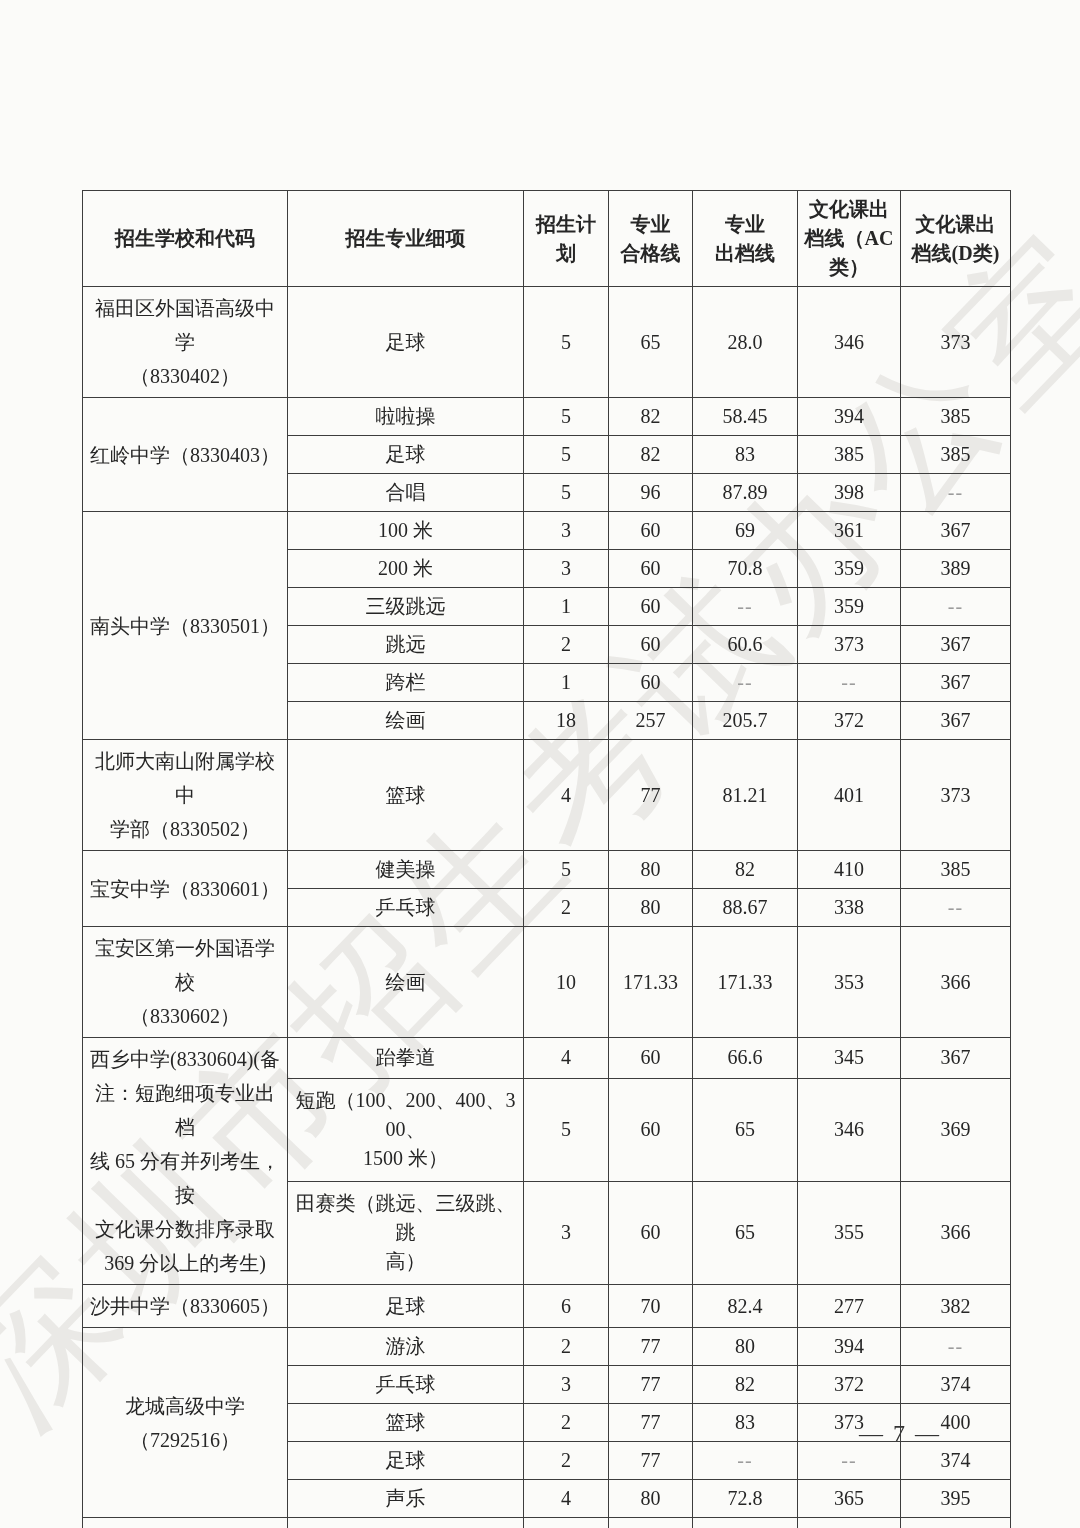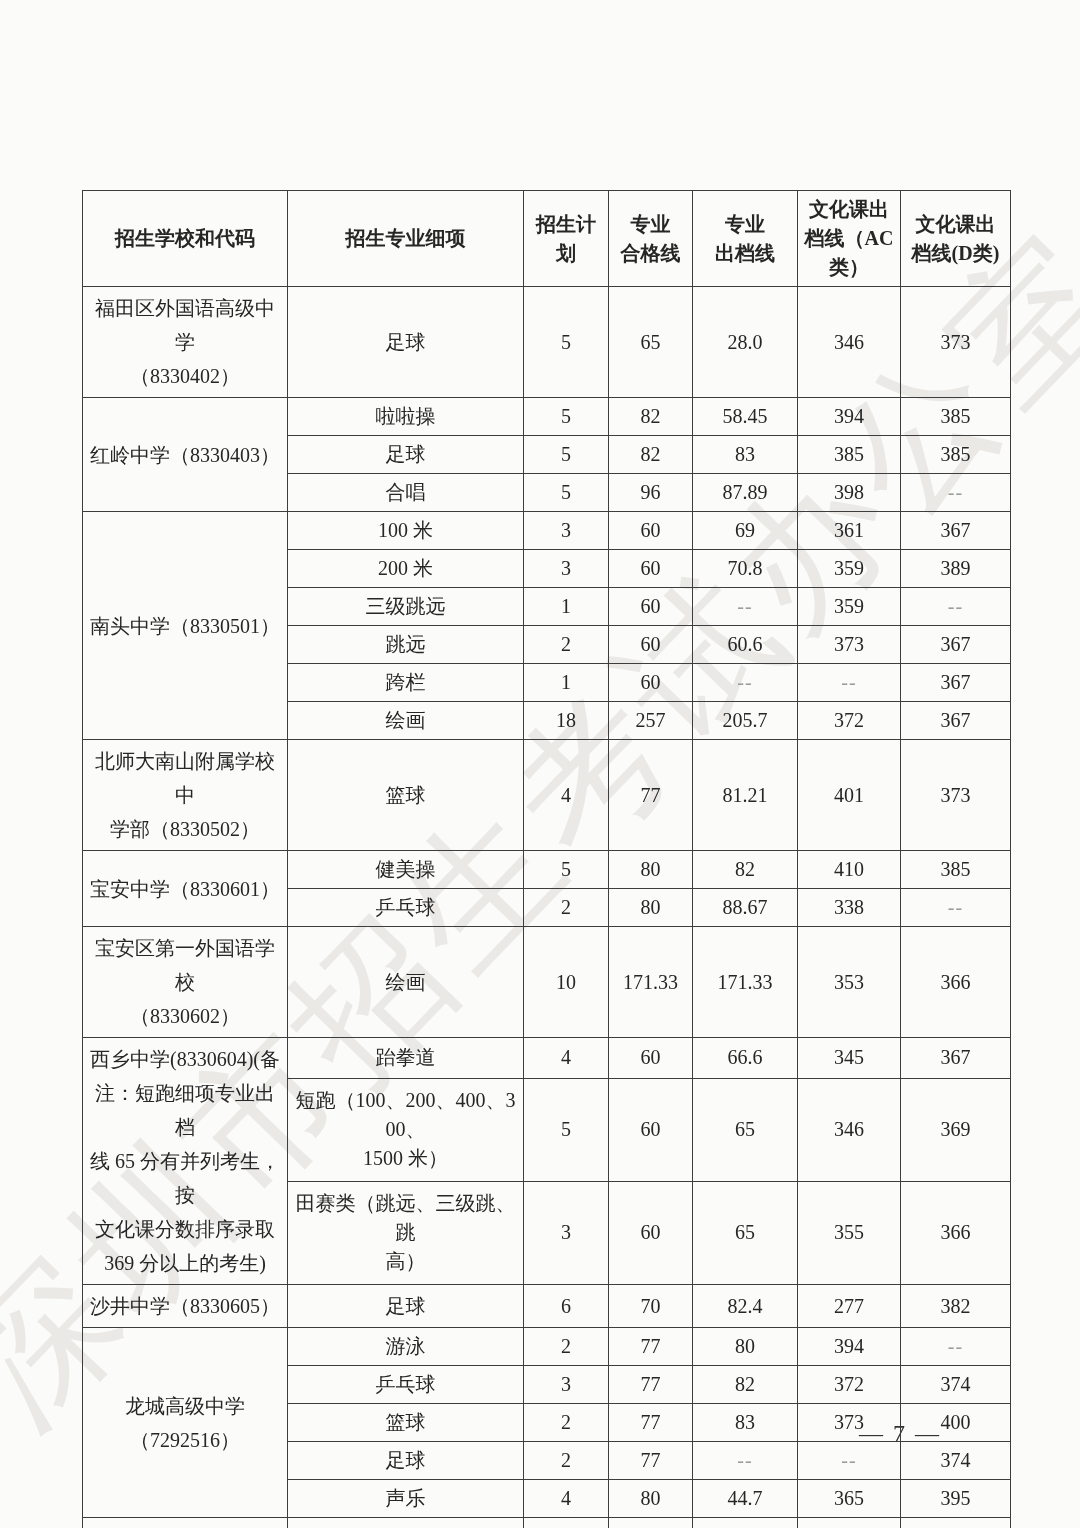--- a/index.html
+++ b/index.html
@@ -304,21 +304,21 @@
         <td>2</td>
         <td>77</td>
         <td class="dash">--</td>
         <td class="dash">--</td>
         <td>374</td>
       </tr>
       <tr>
         <td class="spec">声乐</td>
         <td>4</td>
         <td>80</td>
-        <td>44.7</td>
+        <td>72.8</td>
         <td>365</td>
         <td>395</td>
       </tr>
       <tr>
         <td rowspan="1" class="school">布吉中学（8330702）</td>
         <td class="spec">排球</td>
         <td>14</td>
         <td>70</td>
         <td>87.1</td>
         <td>301</td>

